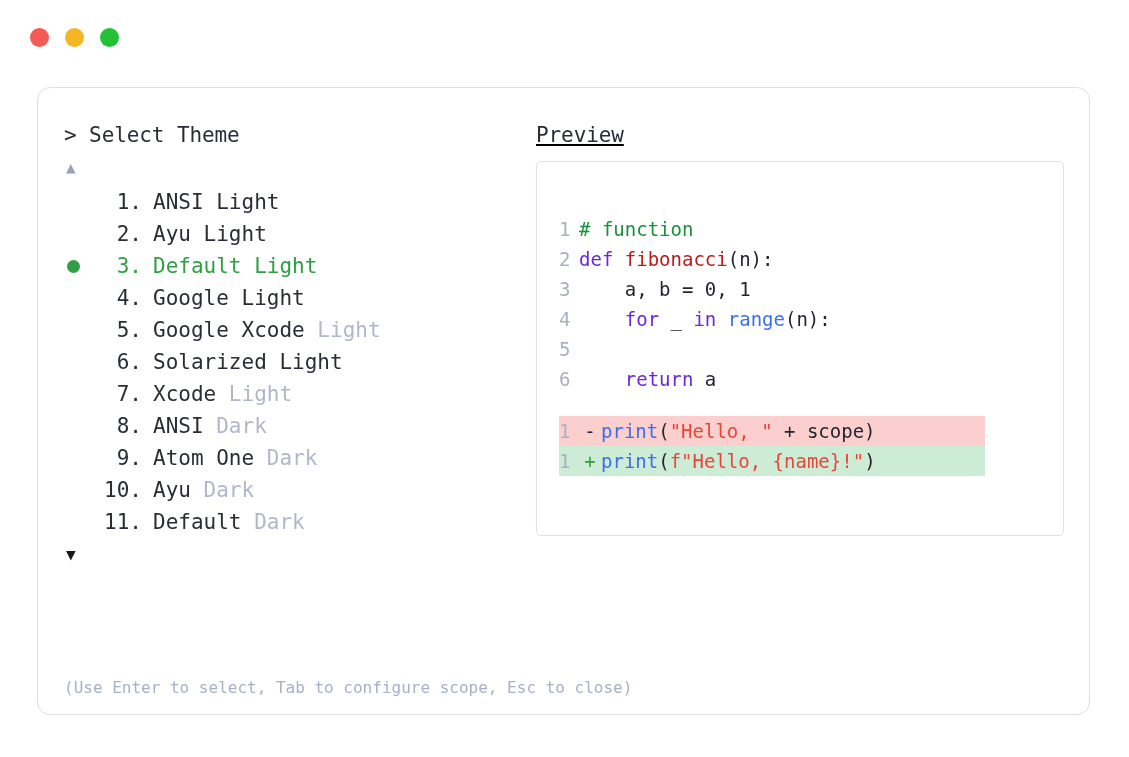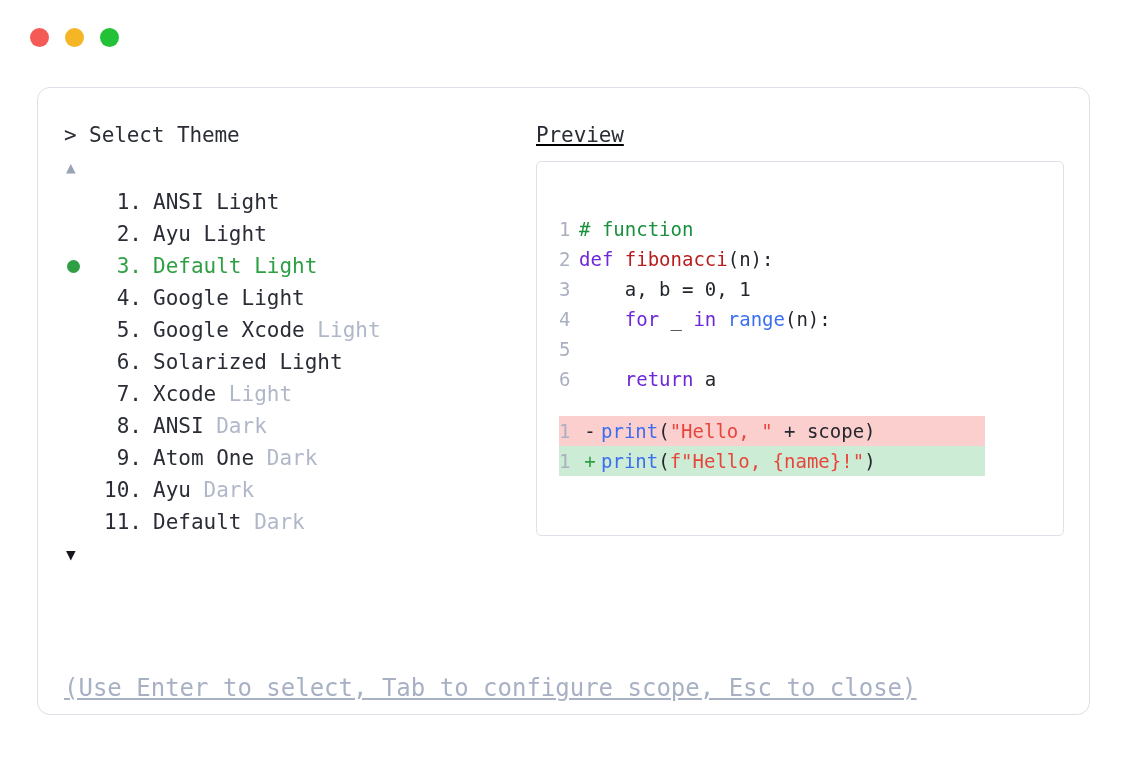--- a/index.html
+++ b/index.html
@@ -199,25 +199,24 @@
     text-align: center;
   }
   .diff-line.removed .diff-sign { color: #24262e; }
   .diff-line.added   .diff-sign { color: #2ea043; }
 
   
   .footer-hint {
     position: absolute;
     left: 0;
     top: 553px;
-    font-size: 24px;
+    font-size: 16px;
     line-height: 26px;
     color: #a8b0c4;
     white-space: pre;
-    text-decoration: underline;
   }
 </style>
 </head>
 <body>
 
 <div class="window-chrome">
   <div class="dot dot-close"></div>
   <div class="dot dot-min"></div>
   <div class="dot dot-max"></div>
 </div>

